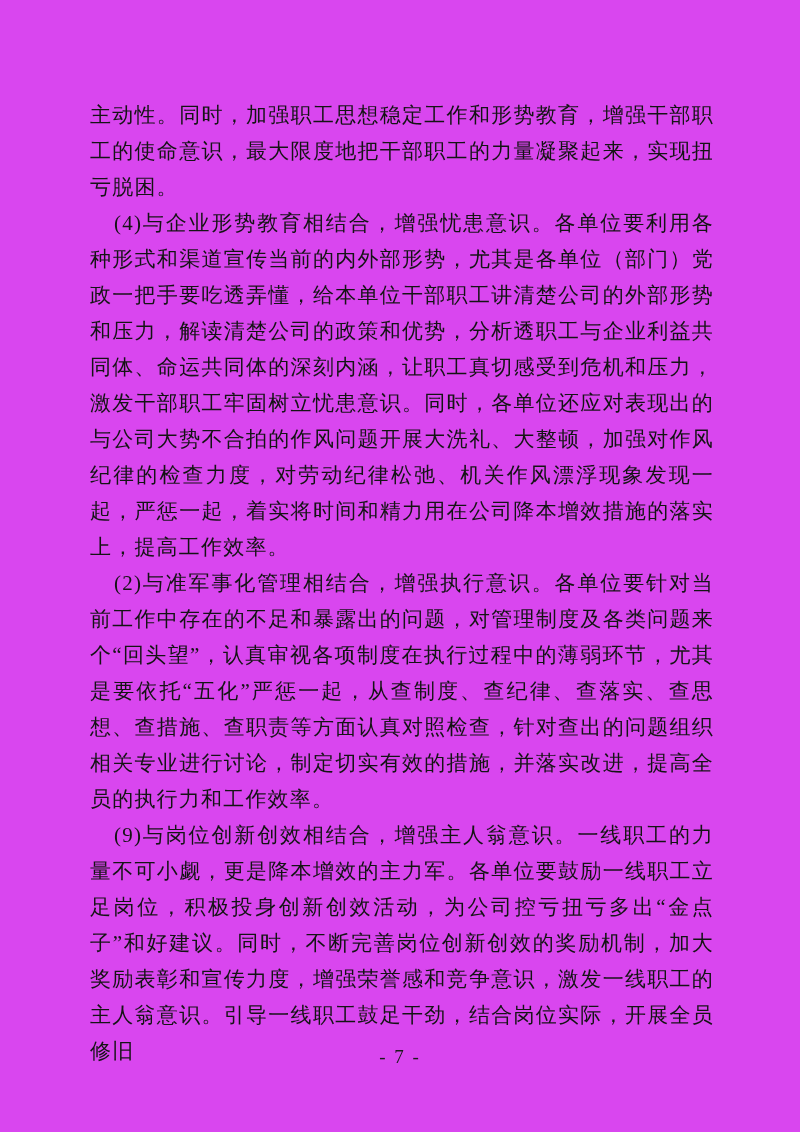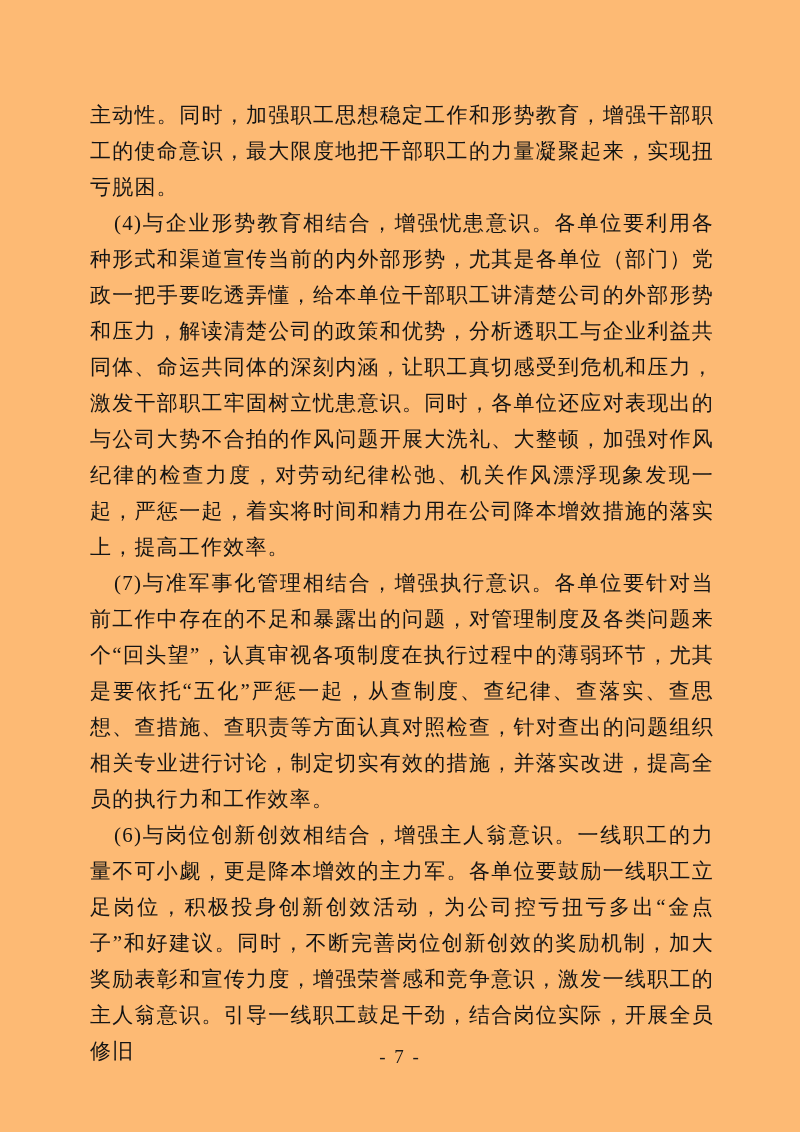--- a/index.html
+++ b/index.html
@@ -13,21 +13,21 @@
     position: relative;
     overflow: hidden;
     font-family: "Liberation Serif", "DejaVu Serif", serif;
     color: #141414;
   }
   .page {
     position: absolute;
     top: 0; left: 0;
     width: 800px;
     height: 1132px;
-    background: #fdba74;
+    background: #d946ef;
   }
   .doc-body {
     position: absolute;
     top: 97px;
     left: 90px;
     width: 624px;
     font-size: 21px;
     line-height: 36px;
     letter-spacing: 1.2px;
     text-align: justify;
@@ -54,17 +54,17 @@
     color: #1a1a1a;
   }
 </style>
 </head>
 <body>
 
 <div class="page">
   <div class="doc-body">
       <p class="para"><span class="run">主动性。同时，加强职工思想稳定工作和形势教育，增强干部职工的使命意识，最大限度地把干部职工的力量凝聚起来，实现扭亏脱困。</span></p>
       <p class="para indent"><span class="run bold">(4)与企业形势教育相结合，增强忧患意识。</span><span class="run">各单位要利用各种形式和渠道宣传当前的内外部形势，尤其是各单位（部门）党政一把手要吃透弄懂，给本单位干部职工讲清楚公司的外部形势和压力，解读清楚公司的政策和优势，分析透职工与企业利益共同体、命运共同体的深刻内涵，让职工真切感受到危机和压力，激发干部职工牢固树立忧患意识。同时，各单位还应对表现出的与公司大势不合拍的作风问题开展大洗礼、大整顿，加强对作风纪律的检查力度，对劳动纪律松弛、机关作风漂浮现象发现一起，严惩一起，着实将时间和精力用在公司降本增效措施的落实上，提高工作效率。</span></p>
-      <p class="para indent"><span class="run bold">(7)与准军事化管理相结合，增强执行意识。</span><span class="run">各单位要针对当前工作中存在的不足和暴露出的问题，对管理制度及各类问题来个“回头望”，认真审视各项制度在执行过程中的薄弱环节，尤其是要依托“五化”严惩一起，从查制度、查纪律、查落实、查思想、查措施、查职责等方面认真对照检查，针对查出的问题组织相关专业进行讨论，制定切实有效的措施，并落实改进，提高全员的执行力和工作效率。</span></p>
-      <p class="para indent"><span class="run bold">(6)与岗位创新创效相结合，增强主人翁意识。</span><span class="run">一线职工的力量不可小觑，更是降本增效的主力军。各单位要鼓励一线职工立足岗位，积极投身创新创效活动，为公司控亏扭亏多出“金点子”和好建议。同时，不断完善岗位创新创效的奖励机制，加大奖励表彰和宣传力度，增强荣誉感和竞争意识，激发一线职工的主人翁意识。引导一线职工鼓足干劲，结合岗位实际，开展全员修旧</span></p>
+      <p class="para indent"><span class="run bold">(2)与准军事化管理相结合，增强执行意识。</span><span class="run">各单位要针对当前工作中存在的不足和暴露出的问题，对管理制度及各类问题来个“回头望”，认真审视各项制度在执行过程中的薄弱环节，尤其是要依托“五化”严惩一起，从查制度、查纪律、查落实、查思想、查措施、查职责等方面认真对照检查，针对查出的问题组织相关专业进行讨论，制定切实有效的措施，并落实改进，提高全员的执行力和工作效率。</span></p>
+      <p class="para indent"><span class="run bold">(9)与岗位创新创效相结合，增强主人翁意识。</span><span class="run">一线职工的力量不可小觑，更是降本增效的主力军。各单位要鼓励一线职工立足岗位，积极投身创新创效活动，为公司控亏扭亏多出“金点子”和好建议。同时，不断完善岗位创新创效的奖励机制，加大奖励表彰和宣传力度，增强荣誉感和竞争意识，激发一线职工的主人翁意识。引导一线职工鼓足干劲，结合岗位实际，开展全员修旧</span></p>
     </div>
   <div class="page-number">- 7 -</div>
 </div>
 
 </body></html>

